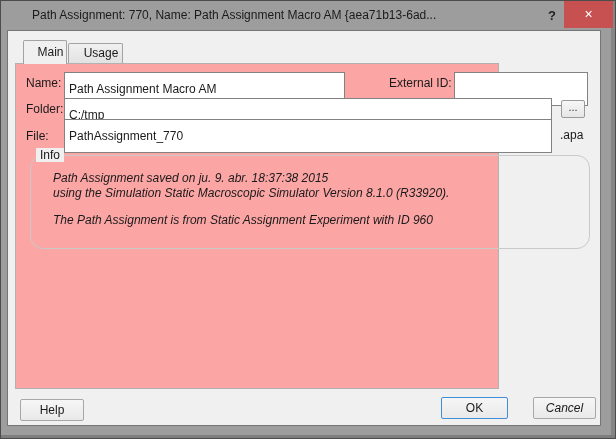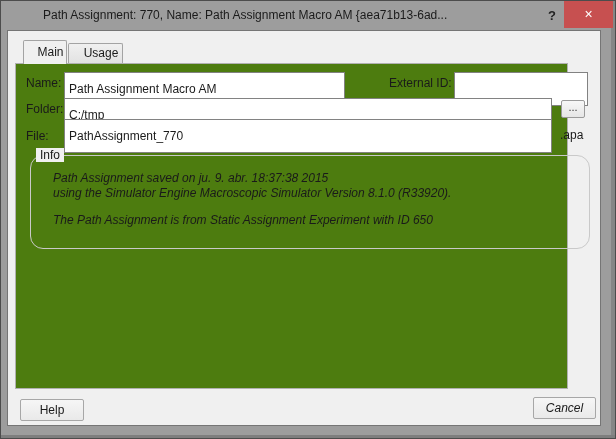--- a/index.html
+++ b/index.html
@@ -1,31 +1,31 @@
 <!DOCTYPE html>
 <html><head>
 <meta charset="utf-8">
 <style>
   html,body { margin:0; padding:0; background:#d4d4d4; }
   body { width:616px; height:439px; position:relative; font-family:"Liberation Sans", sans-serif; -webkit-font-smoothing:antialiased; }
   .window { position:absolute; left:0; top:0; width:614px; height:437px; background:#9d9d9d; border:1px solid #4c4c4c; }
   .edge-right { position:absolute; top:0; right:0; width:4px; height:100%; background:#868686; }
   .edge-bottom { position:absolute; left:0; bottom:0; width:100%; height:3px; background:#7e7e7e; }
 
-  .titlebar-text { position:absolute; left:42px; top:0; height:29px; line-height:29px; font-size:12px; color:#1b1b1b; white-space:nowrap; }
+  .titlebar-text { position:absolute; left:31px; top:0; height:29px; line-height:29px; font-size:12px; color:#1b1b1b; white-space:nowrap; }
   .help-btn { position:absolute; left:541px; top:3px; width:20px; height:23px; text-align:center; line-height:23px; font-size:13px; font-weight:bold; color:#222; cursor:default; }
   .close-btn { position:absolute; left:563px; top:0px; width:49px; height:27px; background:#c75050; color:#ffffff; text-align:center; line-height:26px; font-size:14px; cursor:default; }
 
   .client { position:absolute; left:6px; top:29px; width:592px; height:394px; background:#f0f0f0; border:1px solid #757575; }
 
   .tab { position:absolute; box-sizing:border-box; border:1px solid #a3a3a3; border-bottom:none; border-radius:2px 2px 0 0; font-size:12px; color:#1a1a1a; text-align:center;padding-left:11px; }
   .tab-main { left:15px; top:9px; width:44px; height:24px; background:#f0f0f0; line-height:23px; z-index:3; }
   .tab-usage { left:60px; top:12px; width:55px; height:20px; background:linear-gradient(to bottom,#f0f0f0,#e2e2e2); line-height:19px; z-index:1; }
 
-  .panel { position:absolute; left:7px; top:32px; width:553px; height:326px; box-sizing:border-box; border:1px solid #b1b1b1; z-index:2; background:#4d7c0f; }
+  .panel { position:absolute; left:7px; top:32px; width:484px; height:326px; box-sizing:border-box; border:1px solid #b1b1b1; z-index:2; background:#fca5a5; }
 
   .flabel { position:absolute; font-size:12px; color:#1a1a1a; white-space:nowrap; }
   .tinput { position:absolute; box-sizing:border-box; height:20px; border:1px solid #828282; background:#ffffff; font-family:"Liberation Sans", sans-serif; font-size:12px; color:#1a1a1a; padding:16px 4px; outline:none; }
 
   .browse-btn { position:absolute; left:545px; top:36px; width:24px; height:18px; box-sizing:border-box; border:1px solid #9a9a9a; border-radius:2px; background:linear-gradient(to bottom,#f7f7f7,#e6e6e6); font-size:11px; line-height:13px; text-align:center; color:#333; cursor:default; }
   .ext-label { position:absolute; left:544px; top:64px; font-size:12px; color:#1a1a1a; }
 
   .groupbox { position:absolute; left:14px; top:91px; width:560px; height:94px; box-sizing:border-box; border:1px solid #c9c9c9; border-radius:13px; }
   .groupbox-legend { position:absolute; left:5px; top:-8px; background:#f0f0f0; padding:0 4px; font-size:12px; color:#1a1a1a; }
   .info-text { position:absolute; left:22px; top:15px; font-size:12px; color:#1a1a1a;font-style:italic; }
@@ -66,25 +66,26 @@
       <div class="browse-btn">...</div>
 
       <div class="flabel" style="left:10px; top:65px;">File:</div>
       <input class="tinput" style="left: 48px; top: 55px; width: 488px;" value="PathAssignment_770">
       <div class="ext-label">.apa</div>
 
       <div class="groupbox">
         <div class="groupbox-legend">Info</div>
         <div class="info-text">
           <div class="info-line">Path Assignment saved on ju. 9. abr. 18:37:38 2015</div>
-          <div class="info-line">using the Simulator Engine Macroscopic Simulator Version 8.1.0 (R33920).</div>
+          <div class="info-line">using the Simulation Static Macroscopic Simulator Version 8.1.0 (R33920).</div>
           <div class="info-line spacer"></div>
-          <div class="info-line">The Path Assignment is from Static Assignment Experiment with ID 650</div>
+          <div class="info-line">The Path Assignment is from Static Assignment Experiment with ID 960</div>
         </div>
       </div>
 
     </div>
 
     <div class="btn btn-help">Help</div>
+    <div class="btn btn-ok">OK</div>
     <div class="btn btn-cancel">Cancel</div>
 
   </div>
 </div>
 
 </body></html>

